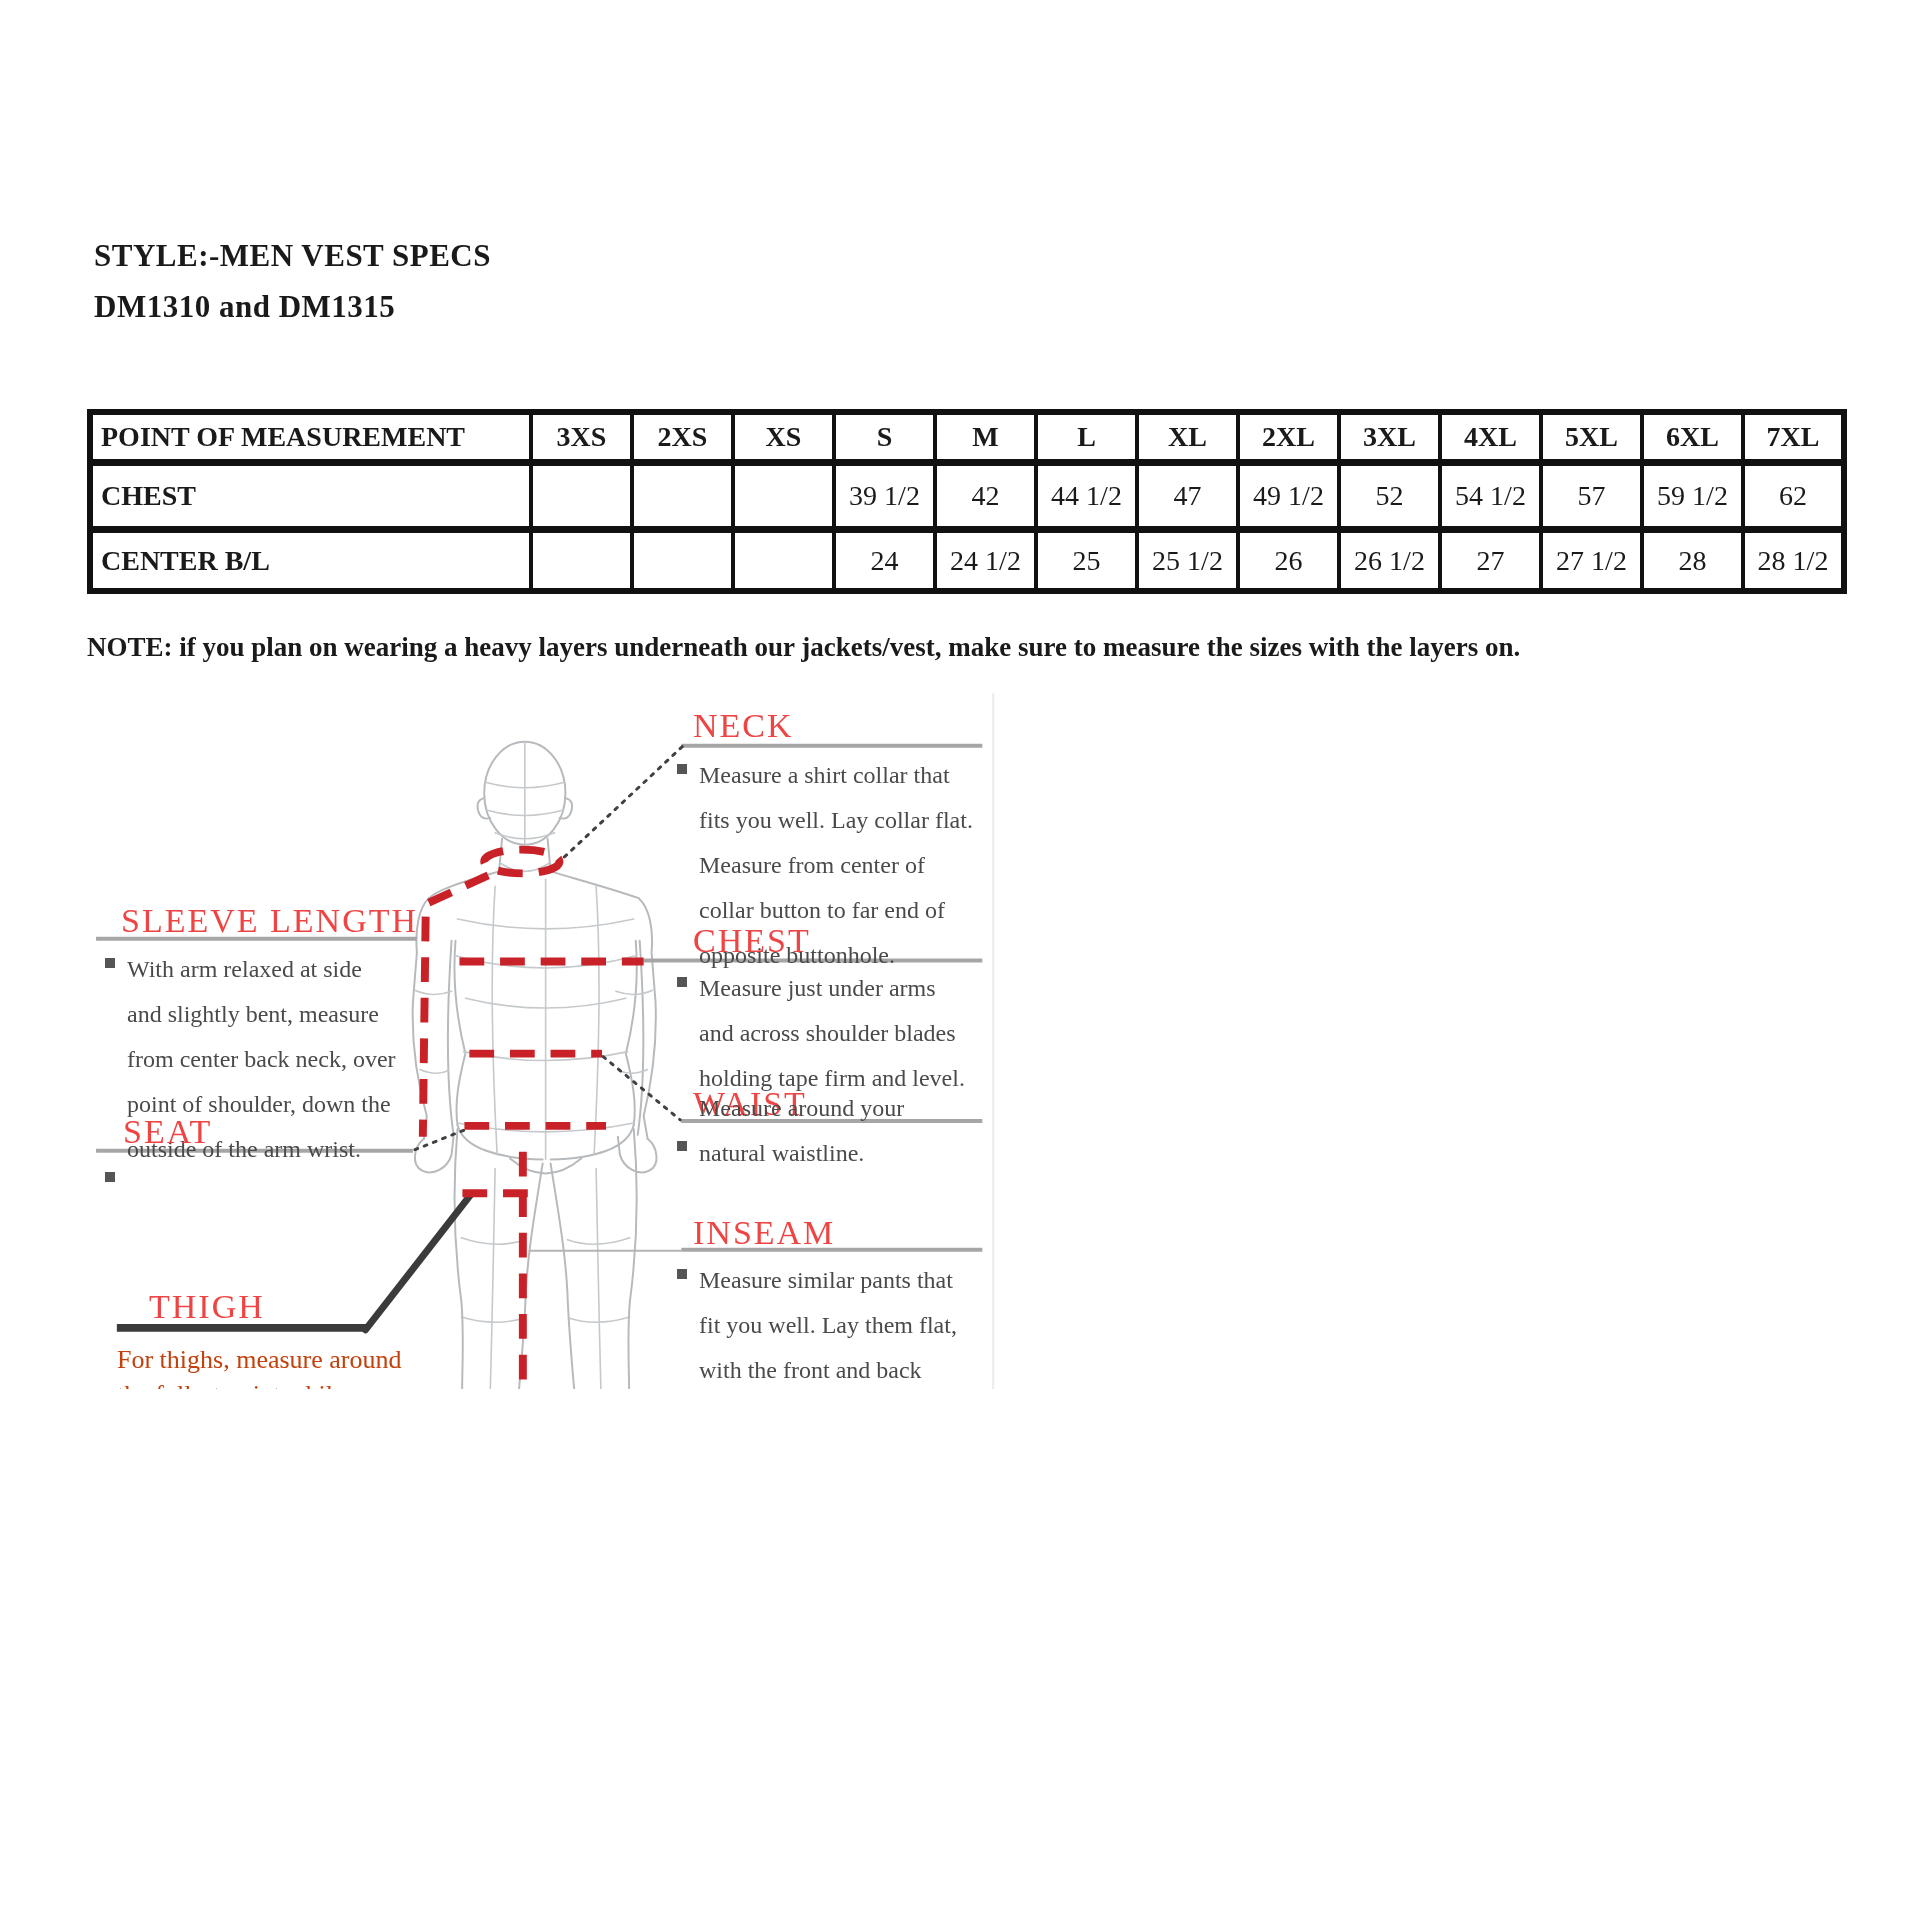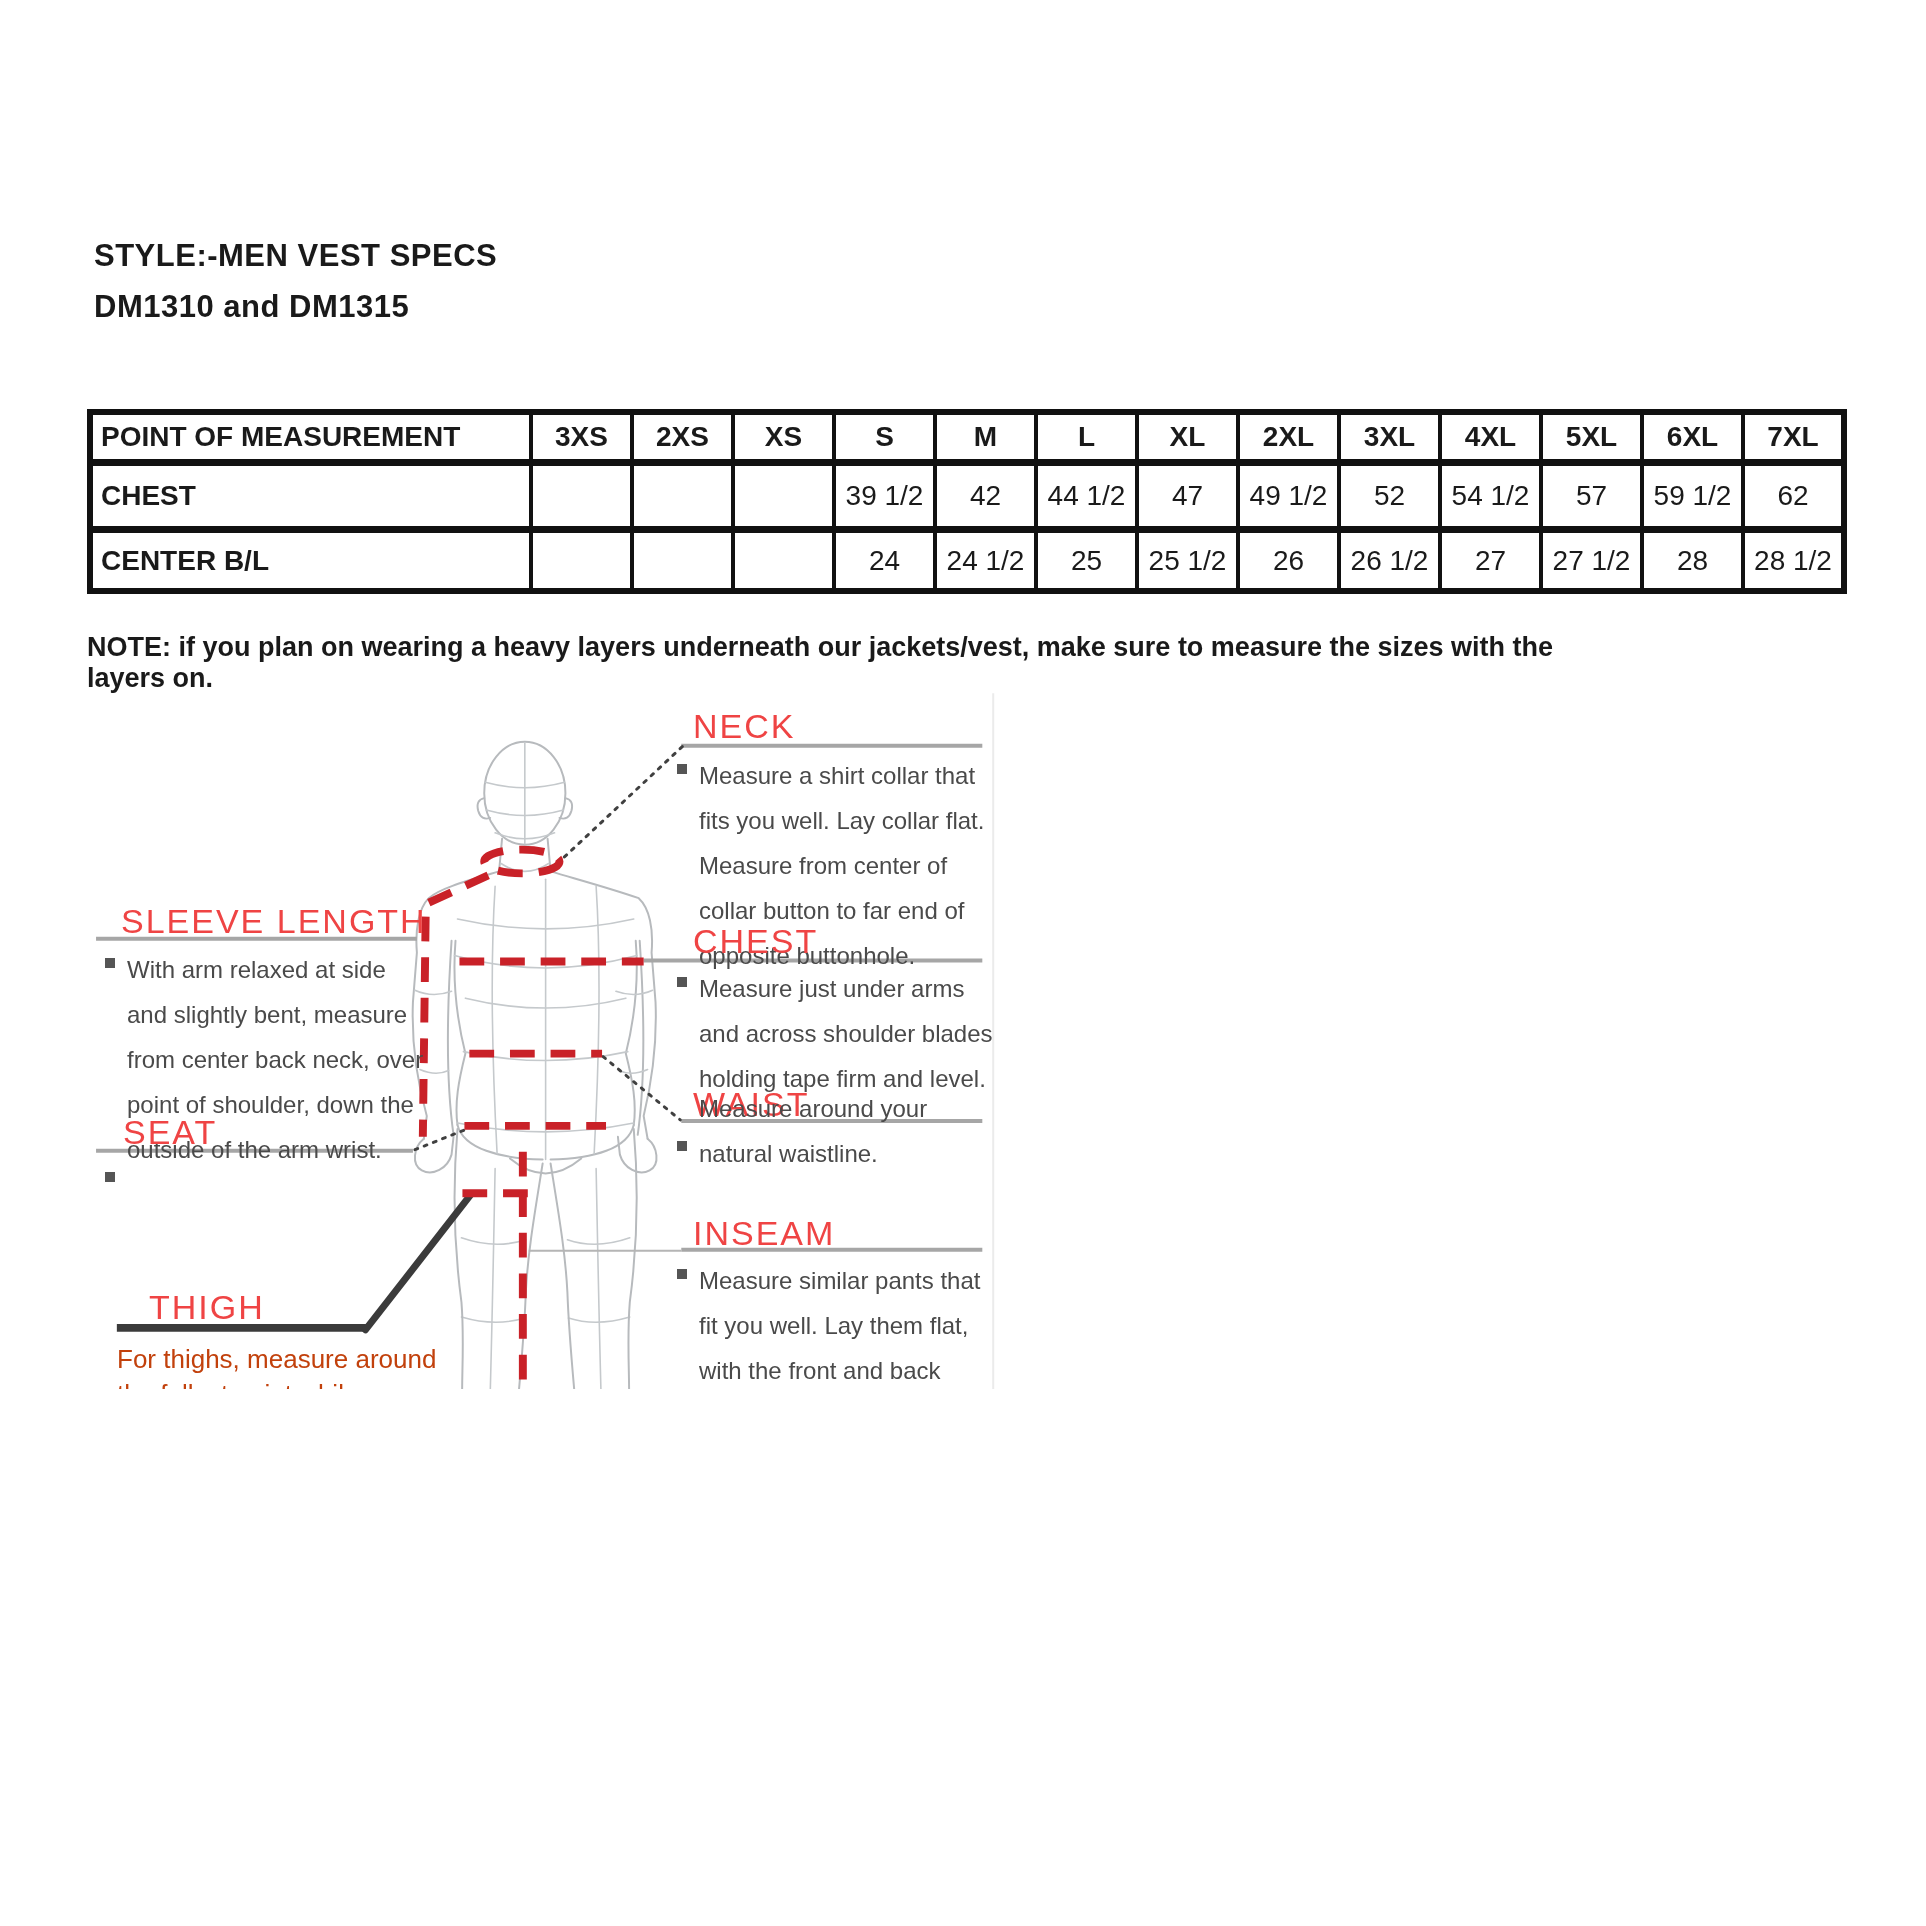--- a/index.html
+++ b/index.html
@@ -1,20 +1,20 @@
 <!DOCTYPE html>
 <html><head>
 <meta charset="utf-8">
 <style>
   html,body{margin:0;padding:0;background:#ffffff;}
   .page{
     position:relative;
     width:1927px;height:1389px;
     background:#ffffff;
-    font-family:Liberation Sans, sans-serif;
+    font-family:Liberation Serif, serif;
     color:#1a1a1a;
     overflow:hidden;
     border-radius:27px;
   }
   .abs{position:absolute;}
   
   .title1{left:94px;top:238px;font-size:31px;font-weight:bold;letter-spacing:0.5px;}
   .title2{left:94px;top:289px;font-size:31px;font-weight:bold;letter-spacing:0.5px;}
   .note{left:87px;top:632px;font-size:27px;font-weight:bold;width:1485px;}
   

